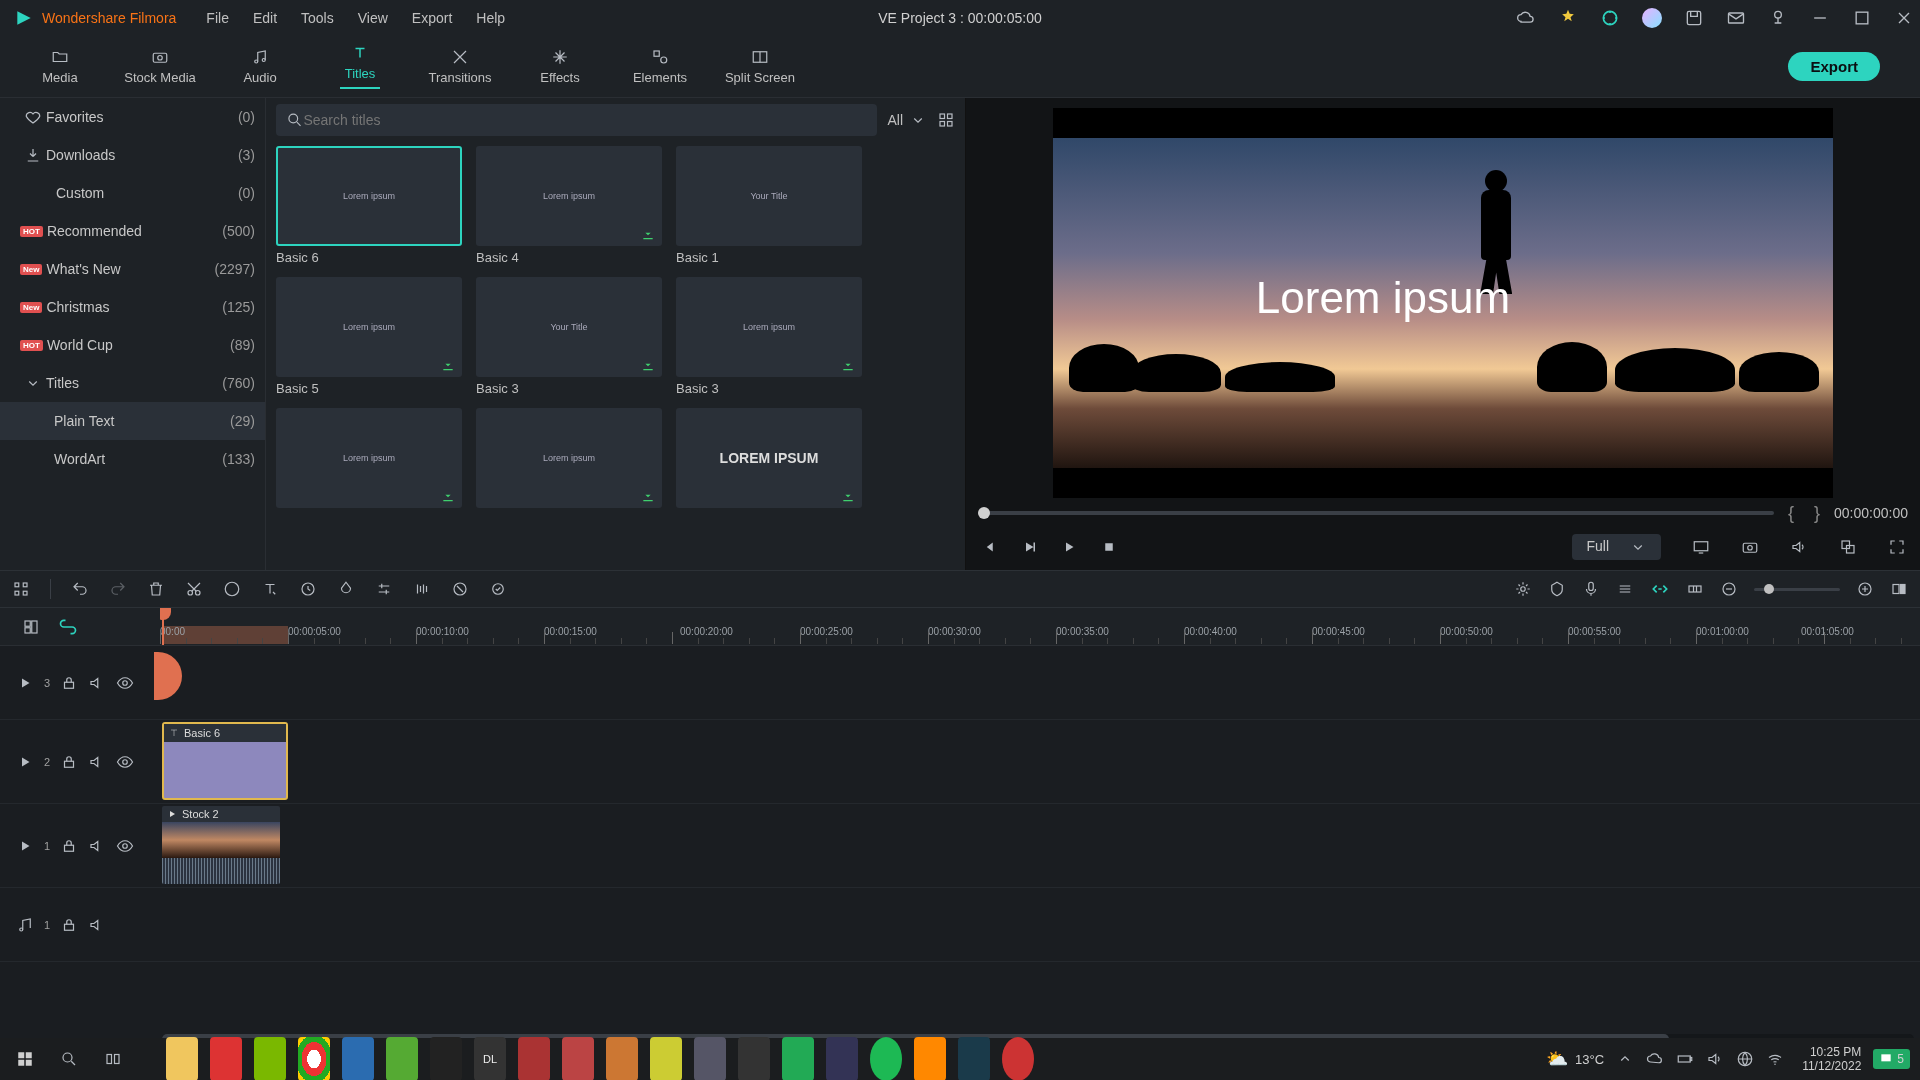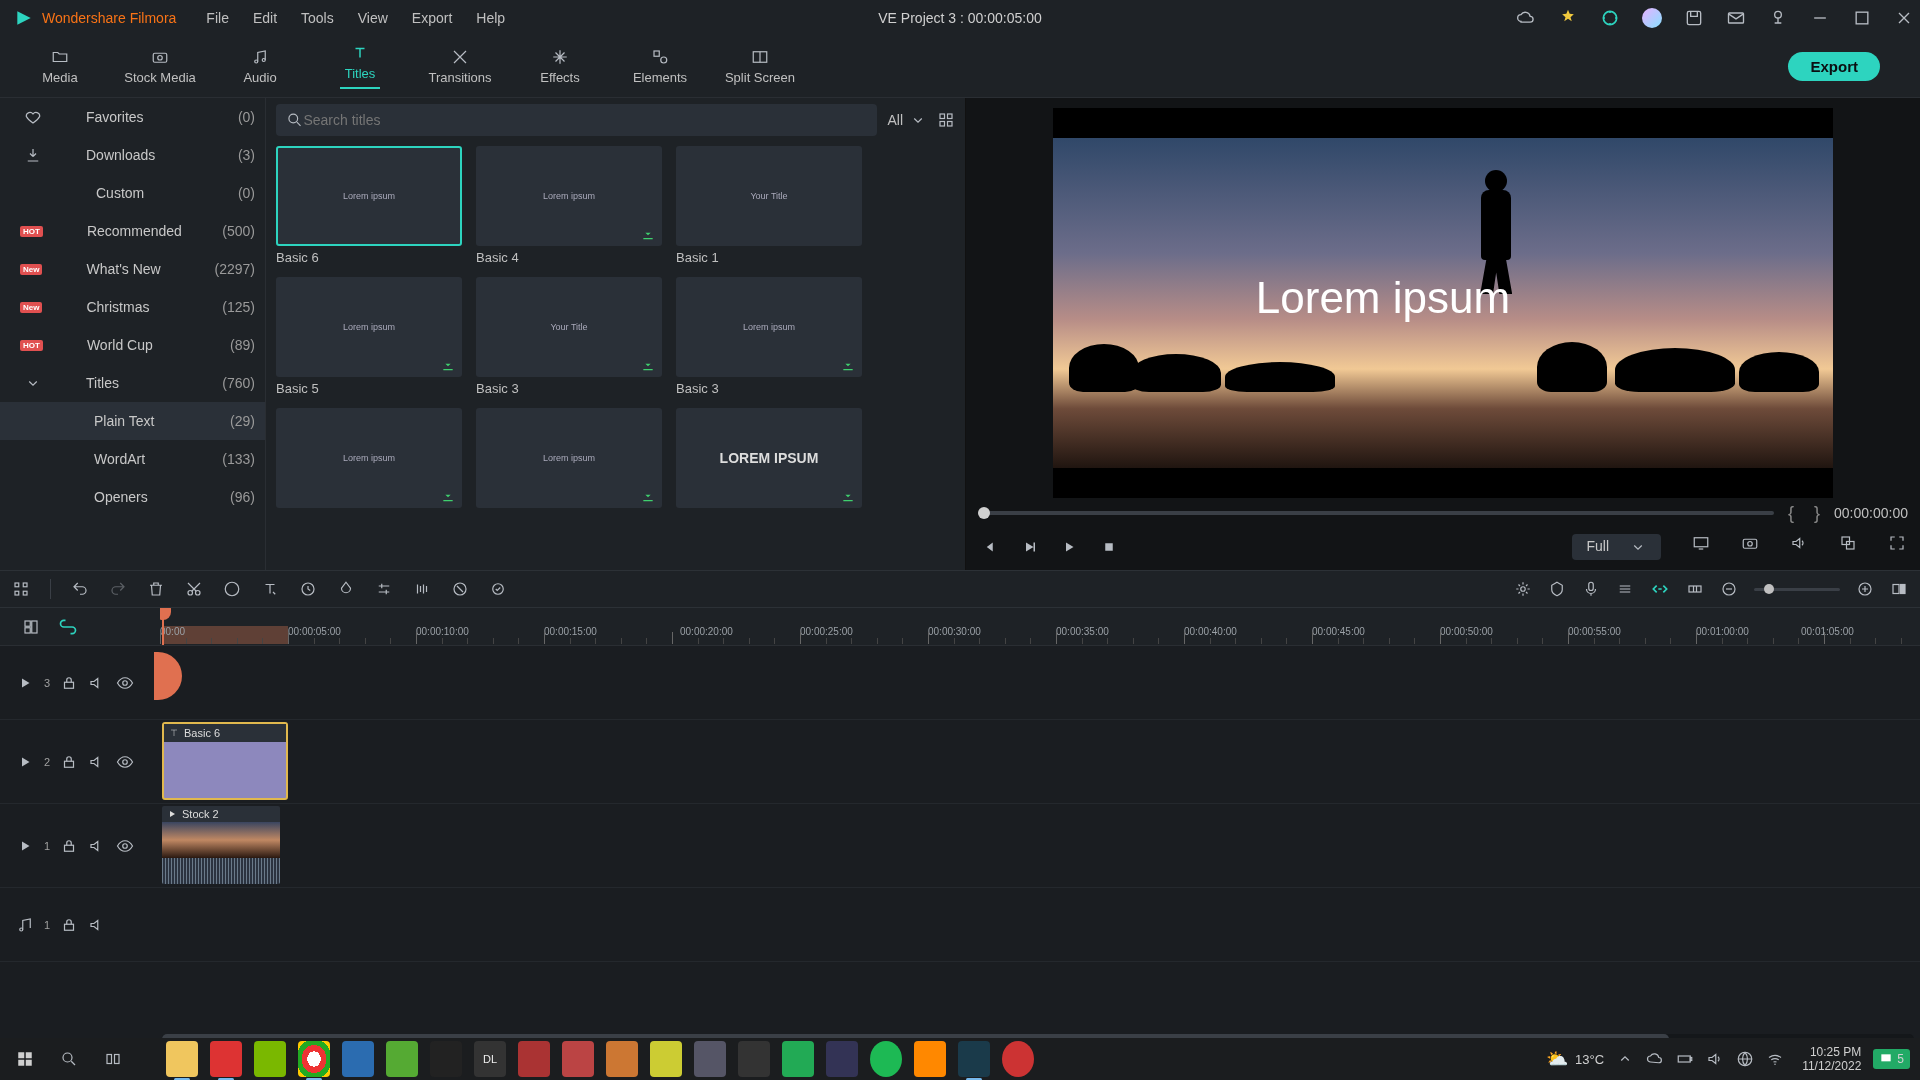--- a/index.html
+++ b/index.html
@@ -22,21 +22,21 @@
 .tab-item.active { color:#2dd4bf; }
 .tab-item.active .underline { width:40px; height:2px; background:#2dd4bf; margin-top:2px; }
 .export-btn { margin-left:auto; margin-right:30px; background:#2dd4bf; color:#0b0f12; font-weight:600; border-radius:18px; padding:6px 22px; font-size:15px; cursor:pointer;}
 
 .main-row { display:flex; height:472px; }
 
 
 .sidebar { width:266px; background:#1e2226; border-right:1px solid #2a2e33; overflow:hidden;}
 .side-row { display:flex; align-items:center; height:38px; padding:0 10px 0 20px; font-size:14px; color:#c8c8c8; cursor:pointer;}
 .side-row .icn { width:26px; display:flex; justify-content:center;}
-.side-row .lbl { flex:1;margin-left:40px; }
+.side-row .lbl { flex:1; }
 .side-row .cnt { color:#9a9a9a; }
 .badge-hot, .badge-new { font-size:8px; font-weight:700; color:#fff; border-radius:2px; padding:1px 3px; margin-right:4px;}
 .badge-hot { background:#e05050; }
 .badge-new { background:#e05050; }
 .side-row.sel { background:#2a3038; }
 .side-sub { padding-left:54px;}
 
 
 .grid-panel { flex:1; background:#1e2226; padding:0 10px; border-right:1px solid #111; max-width:700px;}
 .search-row { display:flex; align-items:center; height:44px; gap:10px; padding:4px 0;}
@@ -63,21 +63,21 @@
 .trees { position:absolute; bottom:76px; left:0; right:0; height:60px;}
 .trees .t { position:absolute; background:#000; border-radius:50% 50% 20% 20%;}
 .overlay-text { position:absolute; left:26%; top:41%; color:#fff; font-size:44px; font-weight:400;}
 .timecodes { display:flex; align-items:center; height:30px; padding:0 6px; gap:8px;}
 .scrub { flex:1; height:4px; background:#3a3f46; border-radius:2px; position:relative;}
 .scrub-dot { width:12px; height:12px; background:#d0d0d0; border-radius:50%; position:absolute; left:0; top:-4px;}
 .bracket { color:#888; font-size:18px; padding:0 6px;}
 .tc-right { color:#c0c0c0; font-size:14px; }
 .play-controls { display:flex; align-items:center; height:38px; padding:0 8px; gap:22px;}
 .pc-left { display:flex; gap:22px; align-items:center;}
-.pc-right { margin-left:auto; display:flex; gap:31px; }
+.pc-right { margin-left:auto; display:flex; gap:31px; align-items:center;}
 .full-drop { background:#2a3038; padding:4px 14px; border-radius:4px; display:flex; gap:20px; font-size:14px;}
 
 
 .toolbar { height:38px; background:#1e2226; border-top:1px solid #2c3136; border-bottom:1px solid #2c3136; display:flex; align-items:center; padding:0 12px; gap:20px;}
 .toolbar .sep { width:1px; height:20px; background:#3a3f46;}
 .toolbar-right { margin-left:auto; display:flex; align-items:center; gap:16px;}
 .zoom-slider { width:86px; height:3px; background:#3a3f46; border-radius:2px; position:relative;}
 .zoom-slider::after { content:""; position:absolute; left:10px; top:-4px; width:10px; height:10px; background:#c0c0c0; border-radius:50%;}
 
 
@@ -107,21 +107,21 @@
 .clip-video-img { height:36px; background:linear-gradient(to bottom,#3a4560,#c08863,#2a1810);}
 .clip-video-wave { height:26px; background:#2b3340; background-image:repeating-linear-gradient(90deg,#6a7a8a 0 1px,transparent 1px 3px);}
 .track-scroll { position:absolute; bottom:2px; left:162px; right:6px; height:10px; background:#14171a; border-radius:5px;}
 .track-scroll-thumb { height:100%; width:86%; background:#3a3f46; border-radius:5px;}
 
 
 .taskbar { position:absolute; bottom:0; left:0; right:0; height:42px; background:#1b1d1f; display:flex; align-items:center; padding:0 10px; gap:8px;}
 .taskbar-left { display:flex; gap:14px; align-items:center;}
 .task-icon { width:30px; height:30px; display:flex; align-items:center; justify-content:center; font-size:16px; border-radius:3px;}
 .tb-apps { display:flex; gap:12px; margin-left:30px;}
-.tb-apps .app { width:32px; height:36px; border-radius:4px; display:flex; align-items:center; justify-content:center; position:relative;}
+.tb-apps .app { width:32px; height:44px; border-radius:4px; display:flex; align-items:center; justify-content:center; position:relative;}
 .tb-apps .app.running::after{content:"";position:absolute;bottom:-4px;left:8px;right:8px;height:3px;background:#76b9ed;border-radius:2px;}
 .taskbar-right { margin-left:auto; display:flex; align-items:center; gap:12px; font-size:13px; color:#d0d0d0;}
 .clock { text-align:right; font-size:12px; line-height:14px; margin-left:6px;}
 
 svg { display:block; }
 .ico { width:18px; height:18px; stroke:#b7bcc3; fill:none; stroke-width:1.6;}
 .ico-fill { fill:#b7bcc3; stroke:none;}
 </style>
 </head>
 <body>
@@ -288,24 +288,20 @@
         <span class="lbl">Titles</span>
         <span class="cnt">(760)</span>
       </div>
     <div class="side-row side-sub sel">
         <span class="lbl">Plain Text</span>
         <span class="cnt">(29)</span>
       </div>
     <div class="side-row side-sub">
         <span class="lbl">WordArt</span>
         <span class="cnt">(133)</span>
-      </div>
-    <div class="side-row side-sub">
-        <span class="lbl">Openers</span>
-        <span class="cnt">(96)</span>
       </div>
   </div>
 
   <div class="grid-panel">
     <div class="search-row">
       <div class="search-box">
         <svg class="ico" viewBox="0 0 24 24">
             <circle cx="10" cy="10" r="6"></circle>
             <path d="M15 15l5 5"></path>
           </svg>

